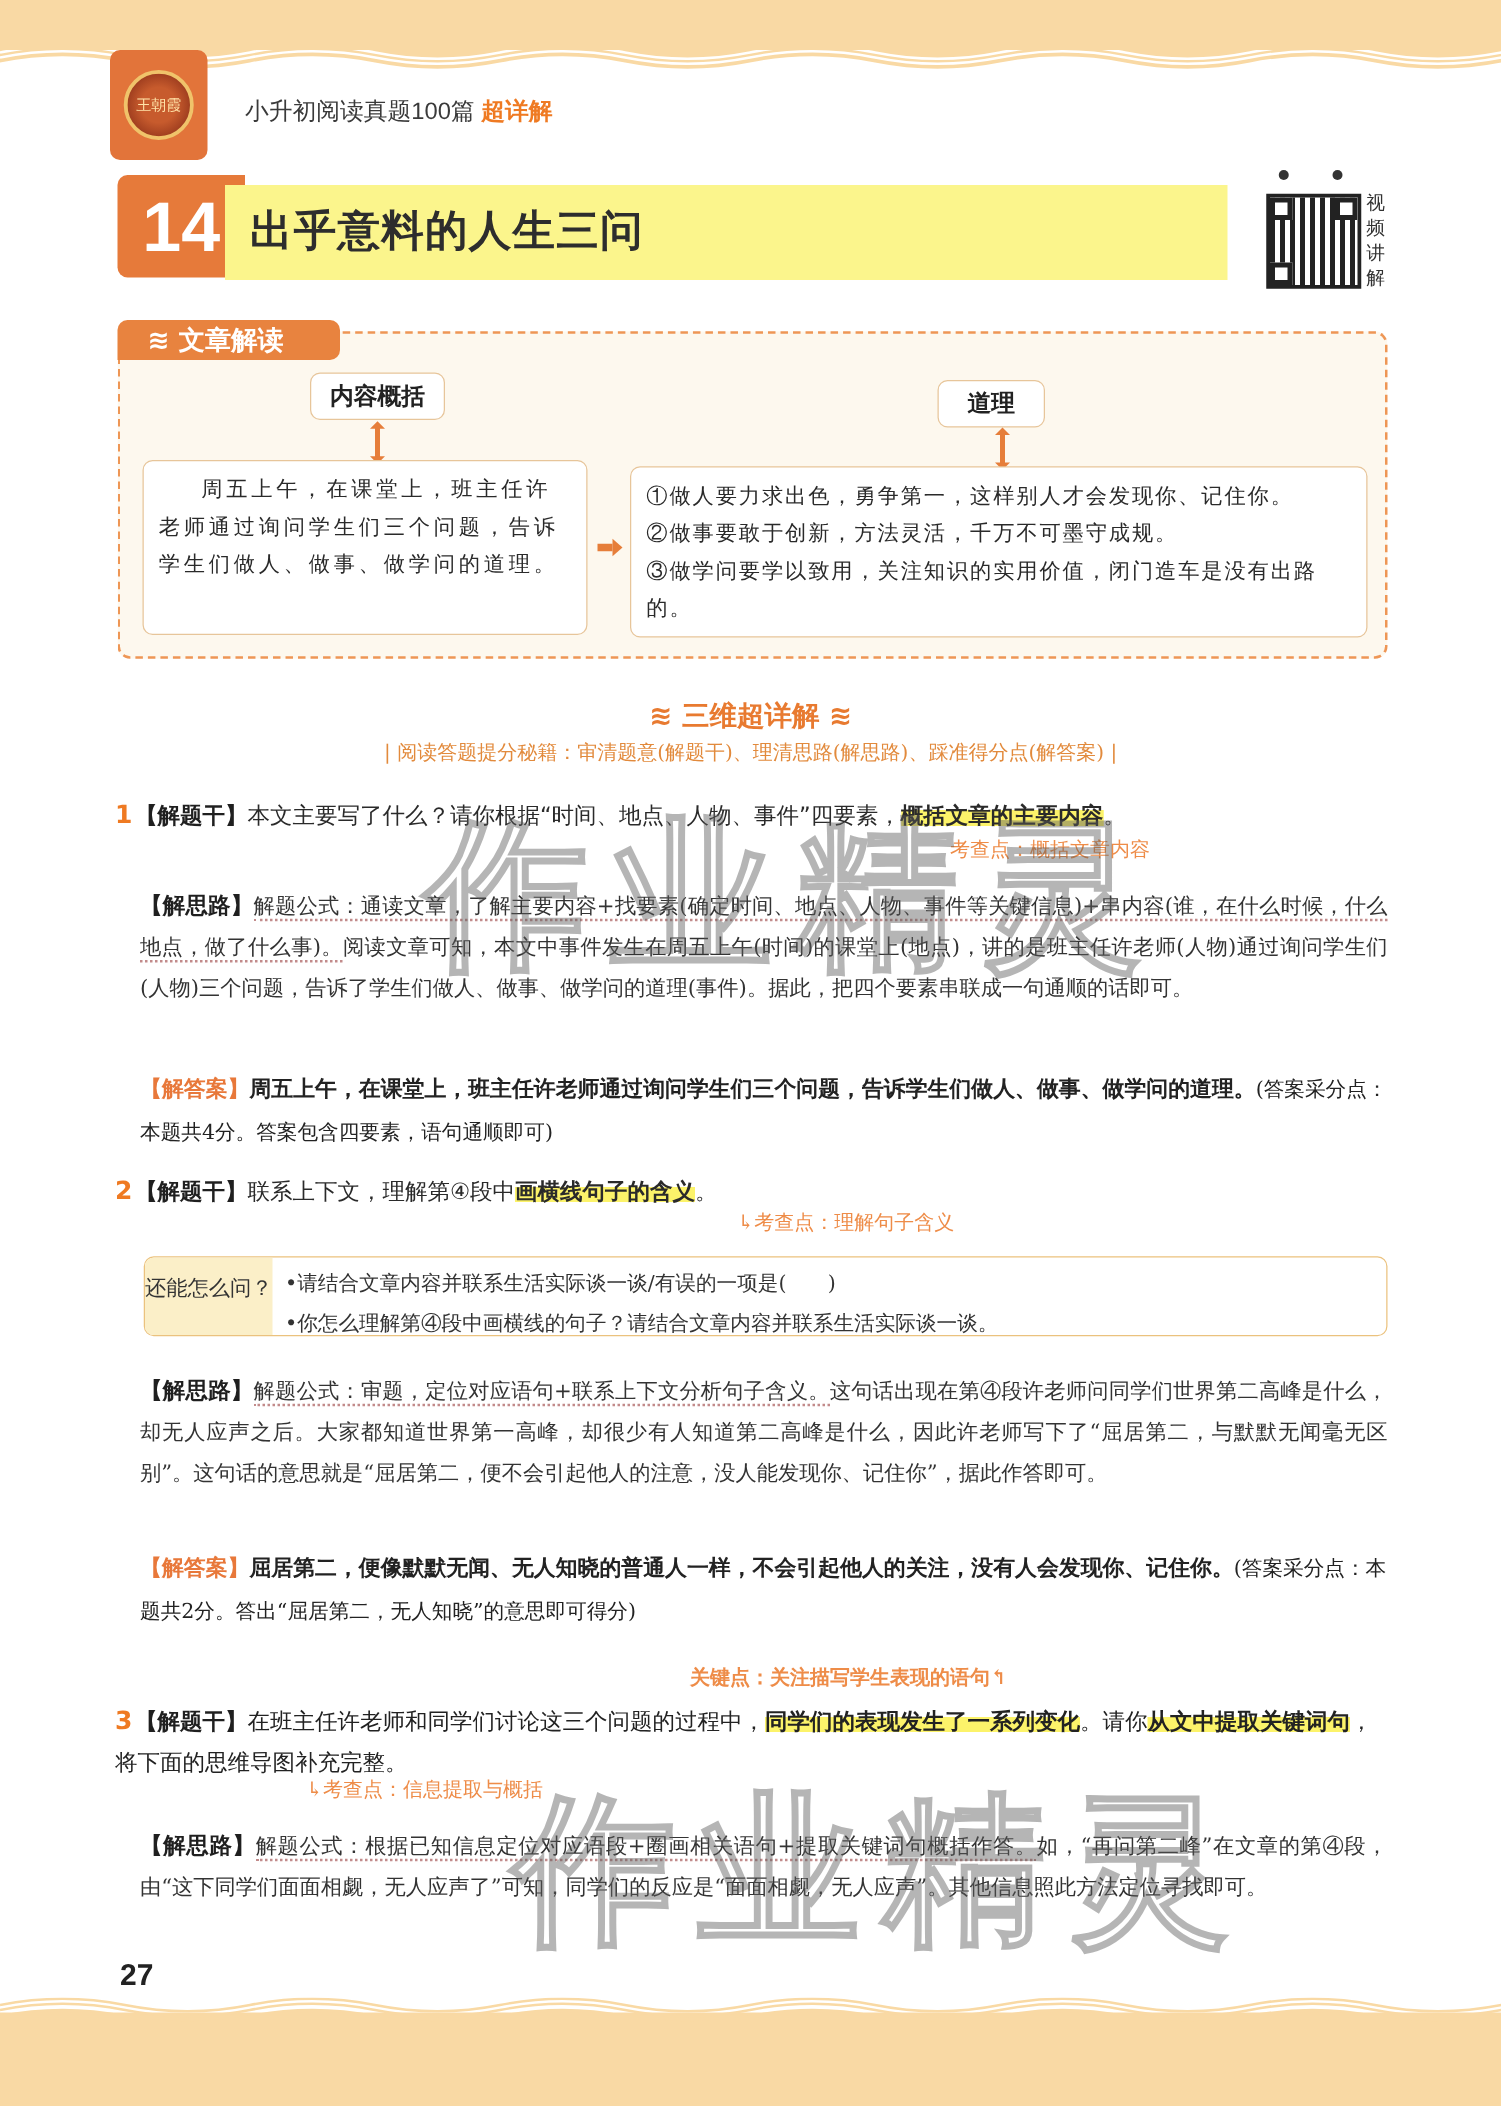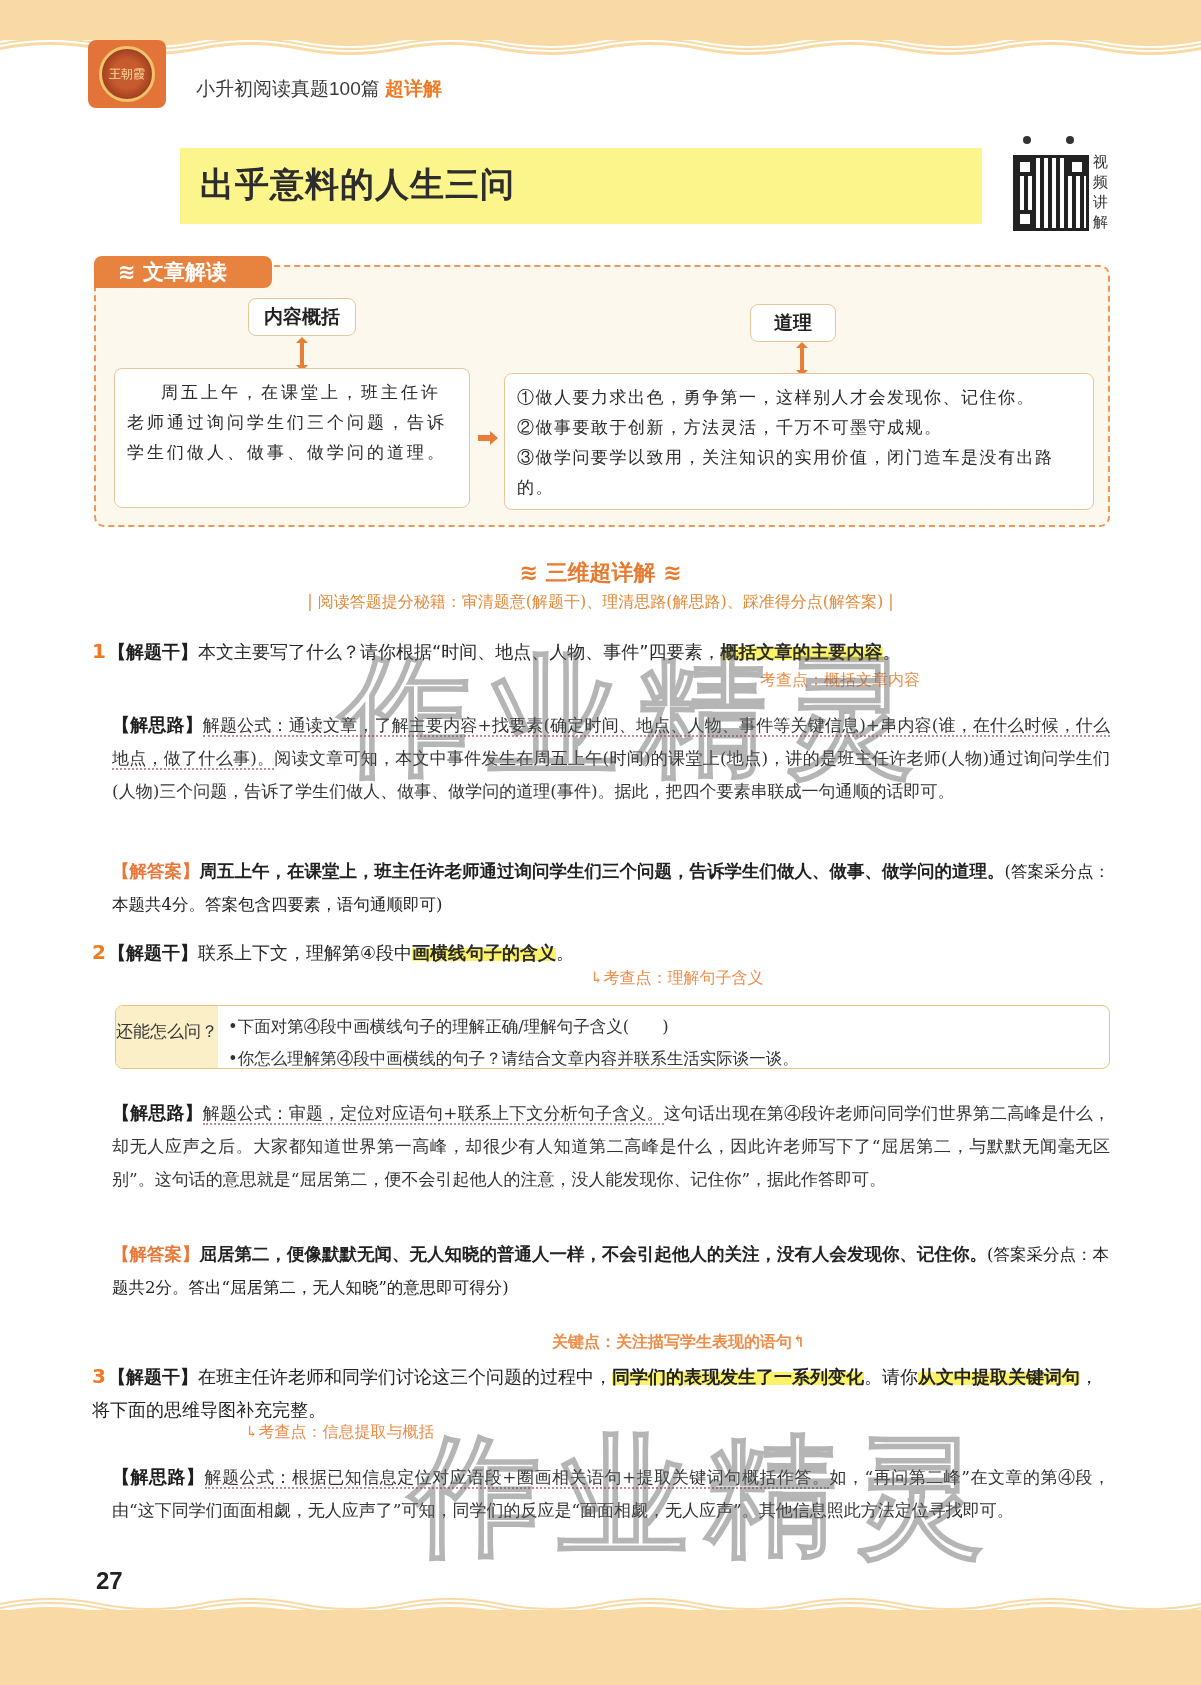--- a/index.html
+++ b/index.html
@@ -4,21 +4,21 @@
 <style>
   * { box-sizing: border-box; margin: 0; padding: 0; }
   html, body { width: 1201px; height: 1685px; background: #fff; }
   body { position: relative; overflow: hidden; font-family: "DejaVu Sans", "Liberation Sans", sans-serif; color: #2a2a2a; }
 
   .top-band { position: absolute; left: 0; top: 0; width: 1201px; height: 70px; background: #f9d9a4; }
   .top-band-wave { position: absolute; left: 0; top: 40px; width: 1201px; height: 60px; }
   .bottom-band { position: absolute; left: 0; top: 1610px; width: 1201px; height: 75px; background: #f9d9a4; }
   .bottom-band-wave { position: absolute; left: 0; top: 1598px; width: 1201px; height: 40px; }
 
-  .logo { position: absolute; left: 88px; top: 40px; width: 78px; height: 68px; border-radius: 8px;
+  .logo { position: absolute; left: 88px; top: 40px; width: 78px; height: 88px; border-radius: 8px;
           background: #e2743a; display: flex; align-items: center; justify-content: center; }
   .logo-inner { width: 56px; height: 56px; border-radius: 50%; background: radial-gradient(circle, #c75b2d 40%, #a24020 70%);
                 border: 3px solid #f0c36a; display:flex; align-items:center; justify-content:center; color:#ffe2a8; font-size: 12px; font-family: "DejaVu Serif", serif; }
   .book-title { position: absolute; left: 196px; top: 76px; font-size: 19px; color: #3a3a3a; font-family: "Liberation Sans", sans-serif; }
   .book-title .accent { color: #ef7a22; font-weight: bold; }
 
   .title-bar { position: absolute; left: 94px; top: 140px; width: 904px; height: 82px; }
   .title-num { position: absolute; left: 0; top: 0; width: 102px; height: 82px; background: #e67a3a; border-radius: 8px 0 0 8px;
                color: #fff; font-size: 56px; font-weight: bold; display:flex; align-items:center; justify-content:center; font-family:"Liberation Sans", sans-serif; }
   .title-text-wrap { position: absolute; left: 86px; top: 8px; width: 802px; height: 76px; background: #fbf58c; }
@@ -85,20 +85,21 @@
 
 <div class="logo">
   <div class="logo-inner">王朝霞</div>
 </div>
 <div class="book-title">
   <span>小升初阅读真题100篇</span>
   <span class="accent">超详解</span>
 </div>
 
 <div class="title-bar">
+  <div class="title-num">14</div>
   <div class="title-text-wrap">
     <div class="title-text">出乎意料的人生三问</div>
   </div>
 </div>
 
 <div class="qr-antenna" style="left:1023px;"></div>
 <div class="qr-antenna" style="left:1066px;"></div>
 <div class="qr">
   <div class="qr-corner" style="left:0;top:0;"></div>
   <div class="qr-corner" style="right:0;top:0;"></div>
@@ -149,21 +150,21 @@
   <span class="tag-orange">【解答案】</span><span class="bold">周五上午，在课堂上，班主任许老师通过询问学生们三个问题，告诉学生们做人、做事、做学问的道理。</span><span class="note">(答案采分点：本题共4分。答案包含四要素，语句通顺即可)</span>
 </div>
 
 <div class="q-line" style="top:937px;">
   <span class="q-num">2</span><span class="tag">【解题干】</span><span>联系上下文，理解第④段中</span><span class="hl">画横线句子的含义</span><span>。</span>
 </div>
 <div class="point-note" style="left:590px;top:968px;"><span>↳</span><span>考查点：理解句子含义</span></div>
 
 <div class="alt-box">
   <div class="alt-label">还能怎么问？</div>
-  <div class="alt-item" style="top:10px;">•下面对第④段中画横线句子的理解正确/理解句子含义(　　)</div>
+  <div class="alt-item" style="top:10px;">•请结合文章内容并联系生活实际谈一谈/有误的一项是(　　)</div>
   <div class="alt-item" style="top:42px;">•你怎么理解第④段中画横线的句子？请结合文章内容并联系生活实际谈一谈。</div>
 </div>
 
 <div class="para" style="top:1096px;">
   <span class="tag">【解思路】</span><span class="formula">解题公式：审题，定位对应语句+联系上下文分析句子含义。</span><span>这句话出现在第④段许老师问同学们世界第二高峰是什么，却无人应声之后。大家都知道世界第一高峰，却很少有人知道第二高峰是什么，因此许老师写下了“屈居第二，与默默无闻毫无区别”。这句话的意思就是“屈居第二，便不会引起他人的注意，没人能发现你、记住你”，据此作答即可。</span>
 </div>
 <div class="answer" style="top:1238px;">
   <span class="tag-orange">【解答案】</span><span class="bold">屈居第二，便像默默无闻、无人知晓的普通人一样，不会引起他人的关注，没有人会发现你、记住你。</span><span class="note">(答案采分点：本题共2分。答出“屈居第二，无人知晓”的意思即可得分)</span>
 </div>
 

